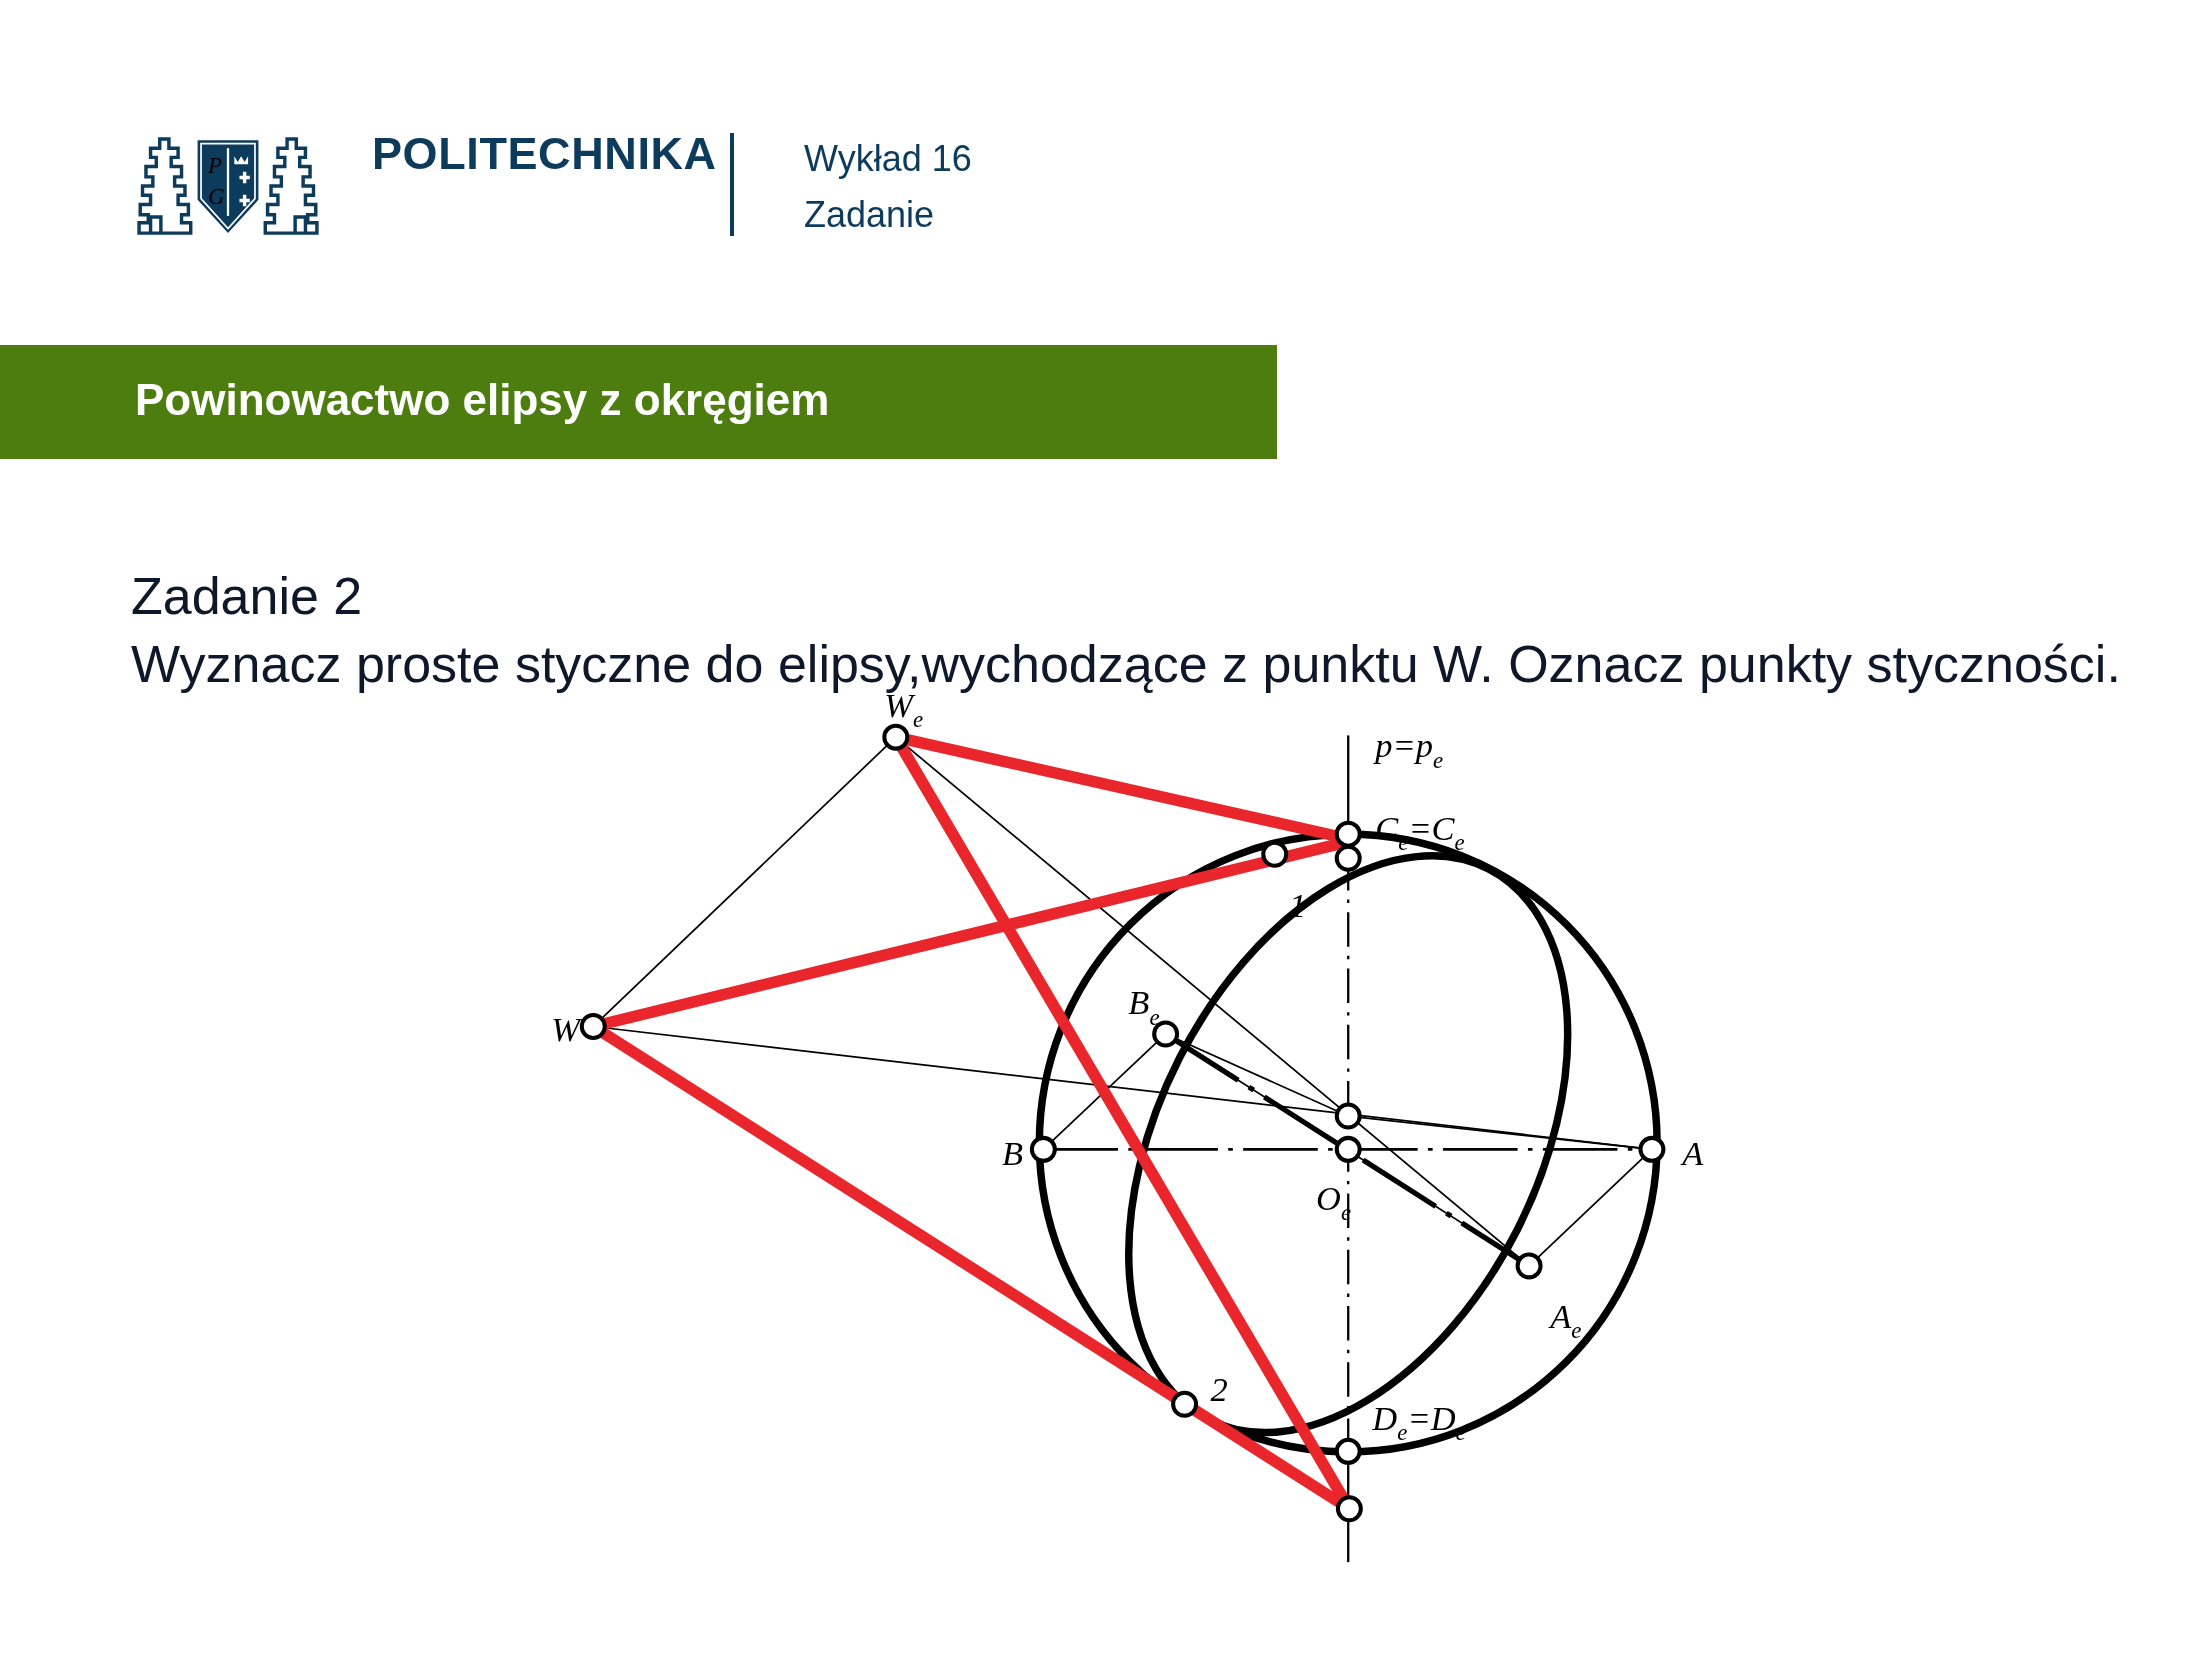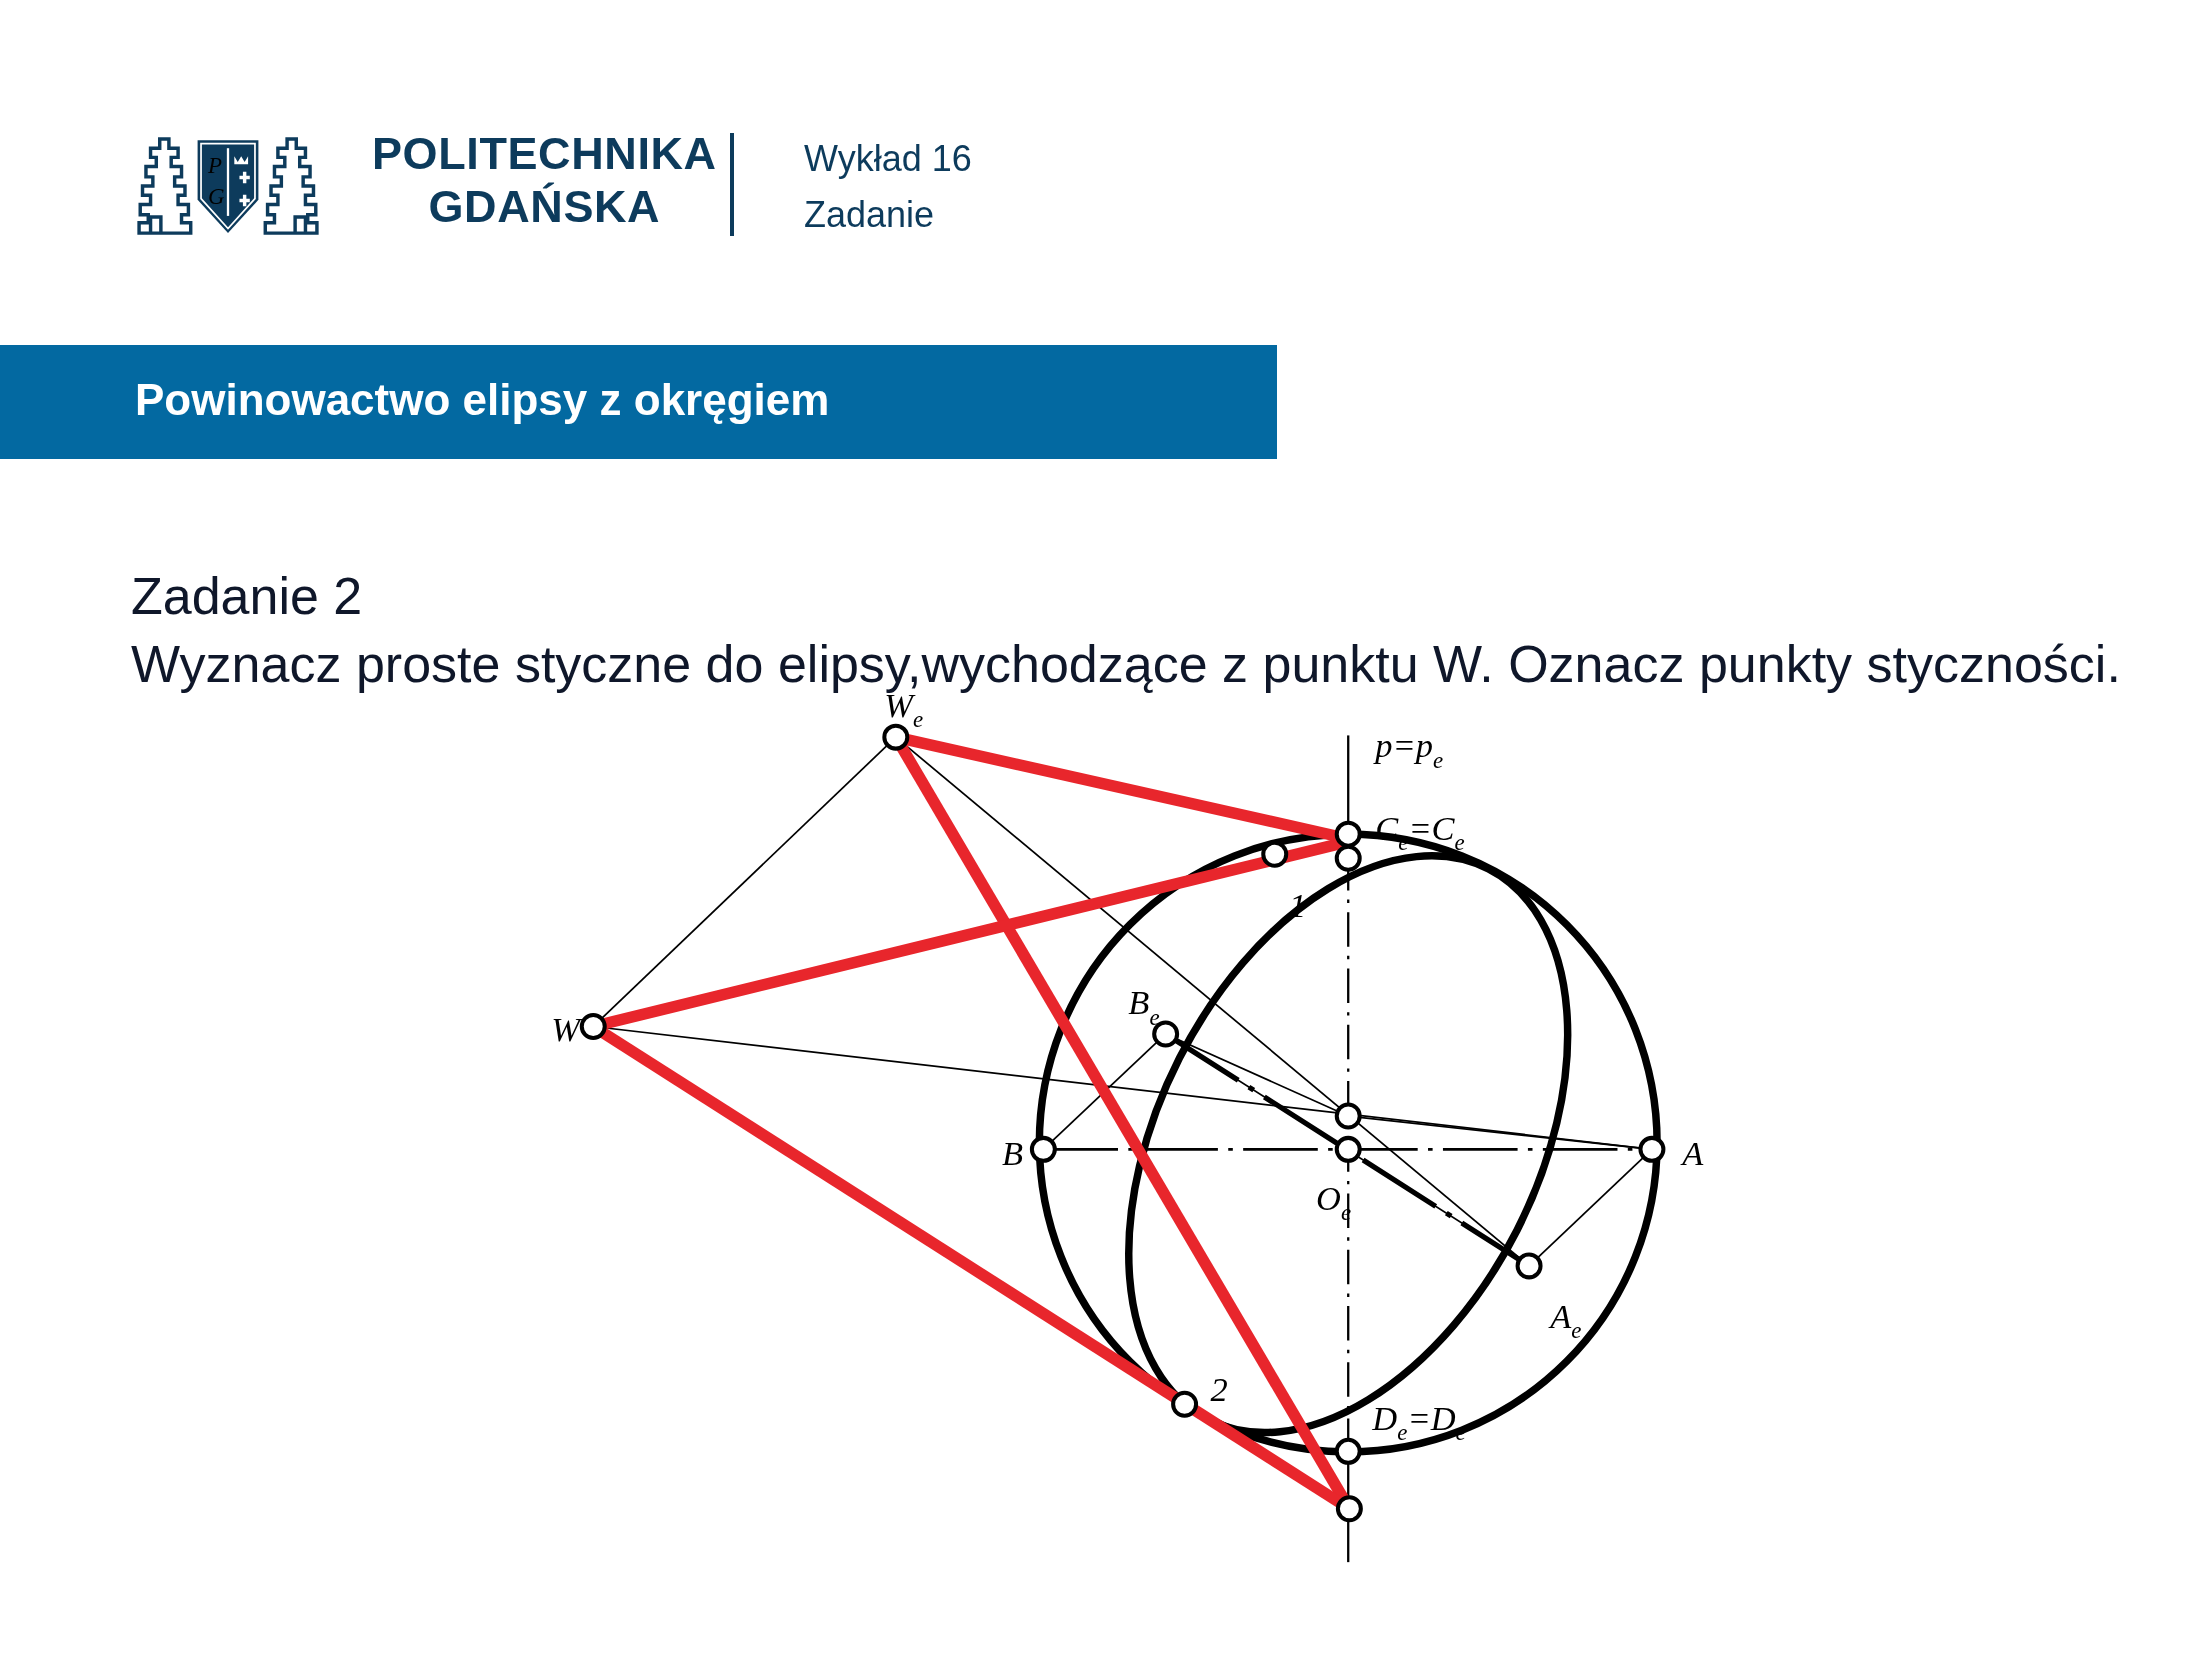--- a/index.html
+++ b/index.html
@@ -30,21 +30,21 @@
   }
   #lecture{
     position:absolute;left:804px;top:131px;
     color:#0d3b5c;font-weight:normal;font-size:36px;line-height:1.55;
   }
   #lecture .l1,#lecture .l2{display:block;}
 
   
   #banner{
     position:absolute;left:0;top:345px;width:1277px;height:114px;
-    background:#0369a1;
+    background:#4d7c0f;
   }
   #banner-title{
     position:absolute;left:135px;top:30px;
     color:#ffffff;font-weight:bold;font-size:44px;white-space:nowrap;
   }
 
   
   #task{
     position:absolute;left:131px;top:563px;width:1953px;
     color:#0f172a;font-size:52px;line-height:1.30;
@@ -96,21 +96,20 @@
         <path d="M185,78 h6 v-7 h6 v7 h6 v6 h-6 v7 h-6 v-7 h-6 z" fill="#ffffff"></path>
         <path d="M185,118 h6 v-7 h6 v7 h6 v6 h-6 v7 h-6 v-7 h-6 z" fill="#ffffff"></path>
       </g>
       <text x="130" y="74" font-family="'Liberation Serif',serif" font-style="normal" font-size="40" fill="#ffffff">P</text>
       <text x="130" y="128" font-family="'Liberation Serif',serif" font-style="normal" font-size="40" fill="#ffffff">G</text>
     </svg>
   </div>
 
   <div id="logo-text">
     <span class="l1">POLITECHNIKA</span>
-    <span class="l2">GDAŃSKA</span>
   </div>
 
   <div id="divider"></div>
 
   <div id="lecture">
     <span class="l1">Wykład 16</span>
     <span class="l2">Zadanie</span>
   </div>
 </div>
 

